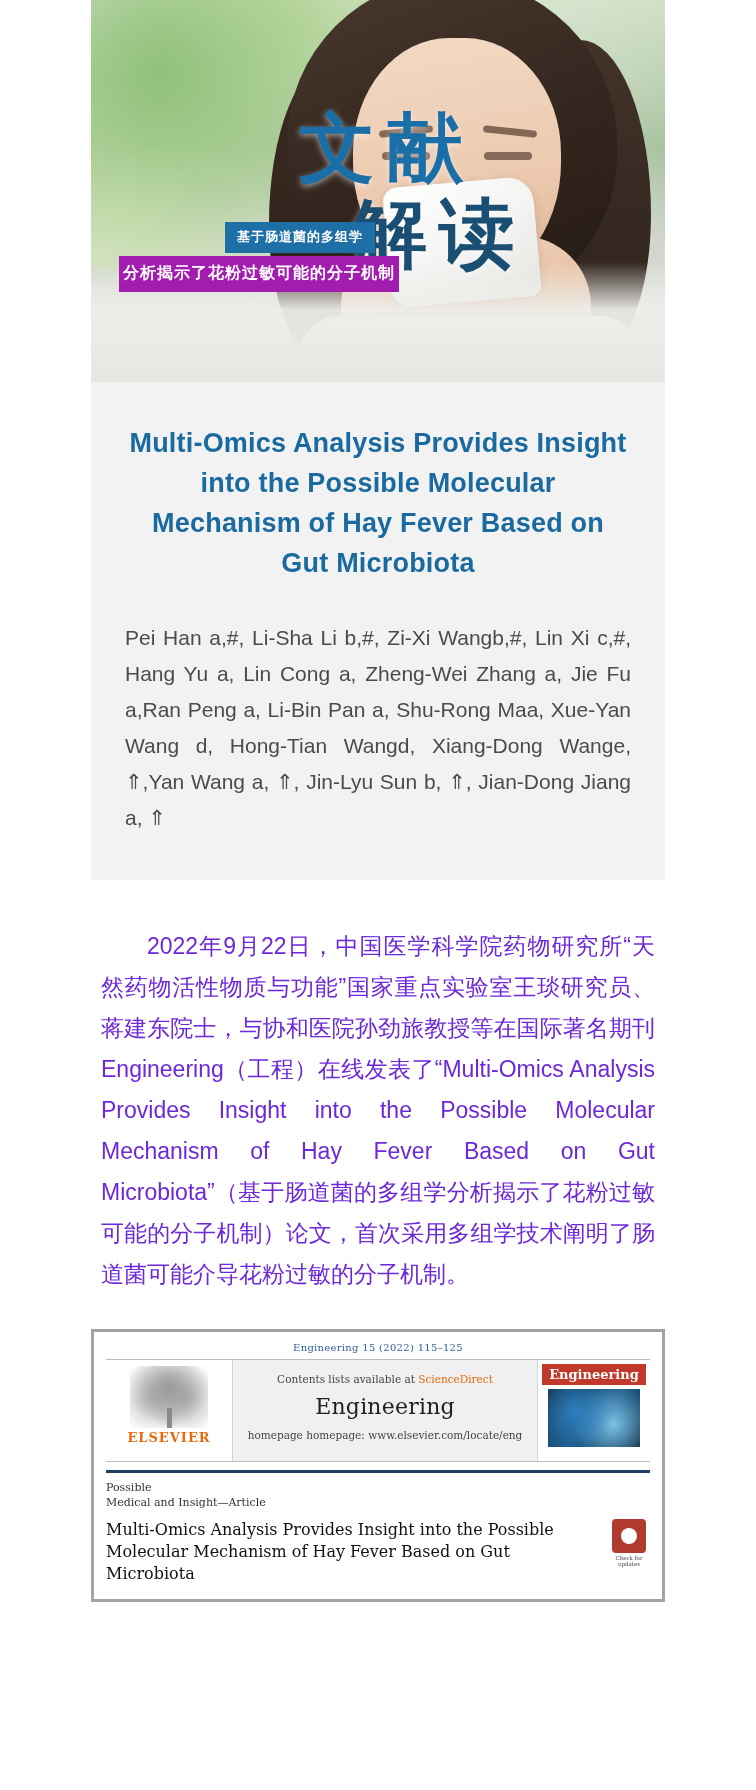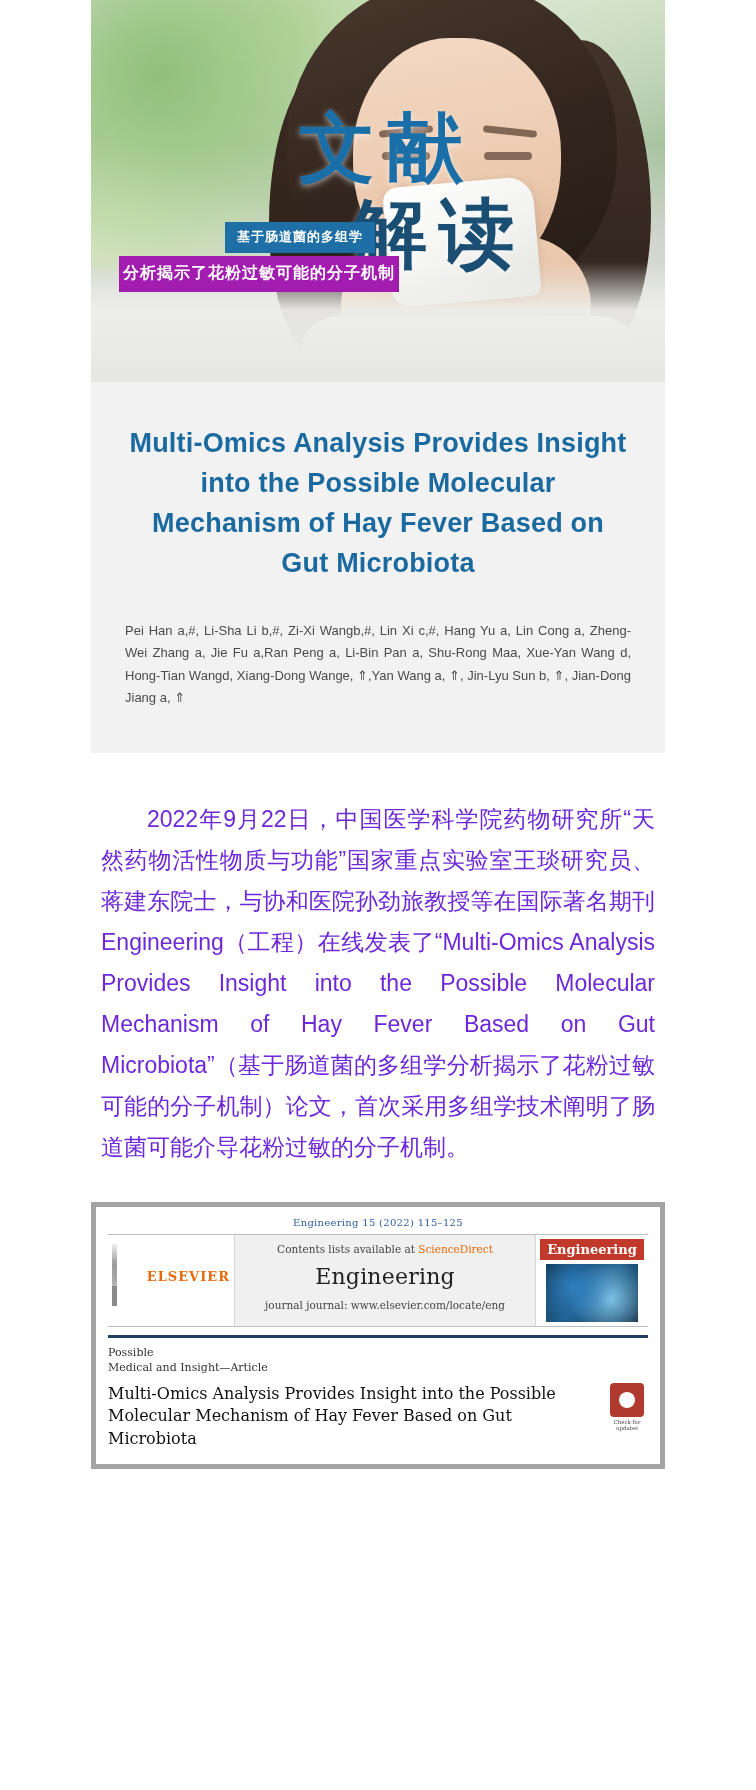--- a/index.html
+++ b/index.html
@@ -174,21 +174,21 @@
     color: #1a6aa0;
     font-size: 27px;
     line-height: 1.48;
     font-weight: 700;
     text-align: center;
     margin: 0 0 36px;
     letter-spacing: .2px;
   }
   .paper-authors {
     color: #4b4b4b;
-    font-size: 13px;
+    font-size: 21px;
     line-height: 1.72;
     text-align: justify;
     margin: 0;
   }
 
   
   .body-wrap {
     margin: 46px 48px 0;
   }
   .body-para {
@@ -197,47 +197,46 @@
     color: #6d28d9;
     text-align: justify;
     text-justify: inter-character;
     text-indent: 2em;
     margin: 0;
   }
 
   
   .journal-fig {
     margin: 34px 38px 0;
-    border: 5px solid #a3a3a3;
+    border: 3px solid #a3a3a3;
     background: #ffffff;
     padding: 10px 12px 14px;
   }
   .jf-topline {
     text-align: center;
     font-family: "DejaVu Serif", serif;
     font-size: 10px;
     color: #2f5fa0;
     letter-spacing: .3px;
     margin-bottom: 6px;
   }
   .jf-header {
     display: flex;
     align-items: stretch;
     border-top: 1px solid #bdbdbd;
     border-bottom: 1px solid #bdbdbd;
   }
   .jf-left {
     width: 118px;
     display: flex;
-    flex-direction: row;
+    flex-direction: column;
     align-items: center;
     justify-content: flex-end;
     padding: 6px 4px 16px;
     border-right: 1px solid #d5d5d5;
-    gap: 30px;
   }
   .jf-tree {
     width: 78px; height: 62px;
     background:
       radial-gradient(circle at 50% 36%, #9a9a9a 0%, rgba(154,154,154,0.15) 58%, rgba(255,255,255,0) 70%),
       radial-gradient(circle at 30% 50%, #b5b5b5 0%, rgba(181,181,181,0) 60%),
       radial-gradient(circle at 70% 52%, #b0b0b0 0%, rgba(176,176,176,0) 60%);
     position: relative;
   }
   .jf-tree:after {
@@ -405,21 +404,21 @@
     <div class="jf-header">
       <div class="jf-left">
         <div class="jf-tree"></div>
         <div class="jf-elsevier">ELSEVIER</div>
       </div>
       <div class="jf-center">
         <div class="jf-contents">
           <span>Contents lists available at </span><span class="sd">ScienceDirect</span>
         </div>
         <div class="jf-journal">Engineering</div>
-        <div class="jf-homepage">journal journal: www.elsevier.com/locate/eng</div>
+        <div class="jf-homepage">homepage homepage: www.elsevier.com/locate/eng</div>
       </div>
       <div class="jf-right">
         <div class="jf-badge">Engineering</div>
         <div class="jf-cover"></div>
       </div>
     </div>
 
     <div class="jf-rule"></div>
 
     <div class="jf-sect">

